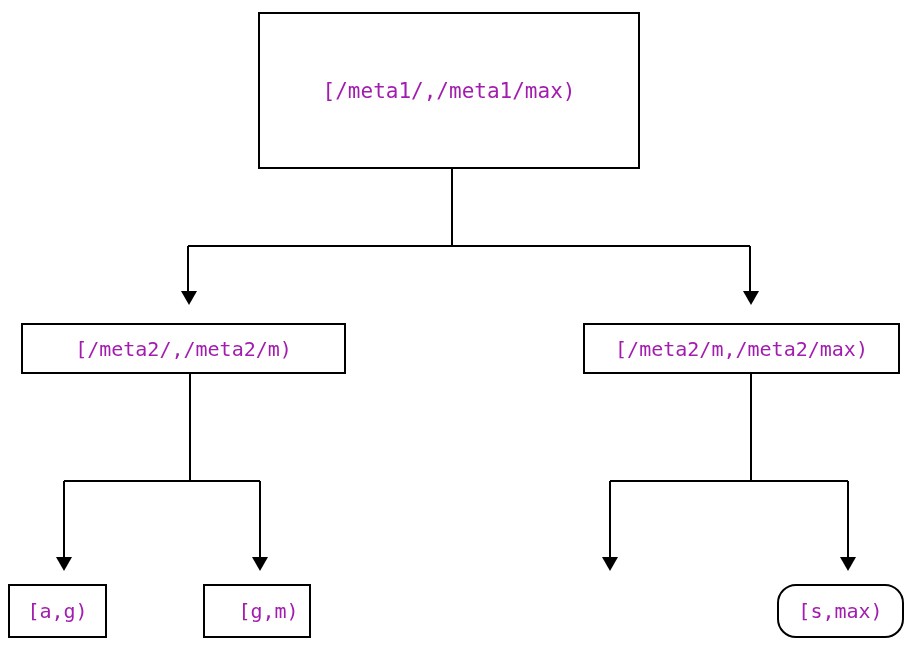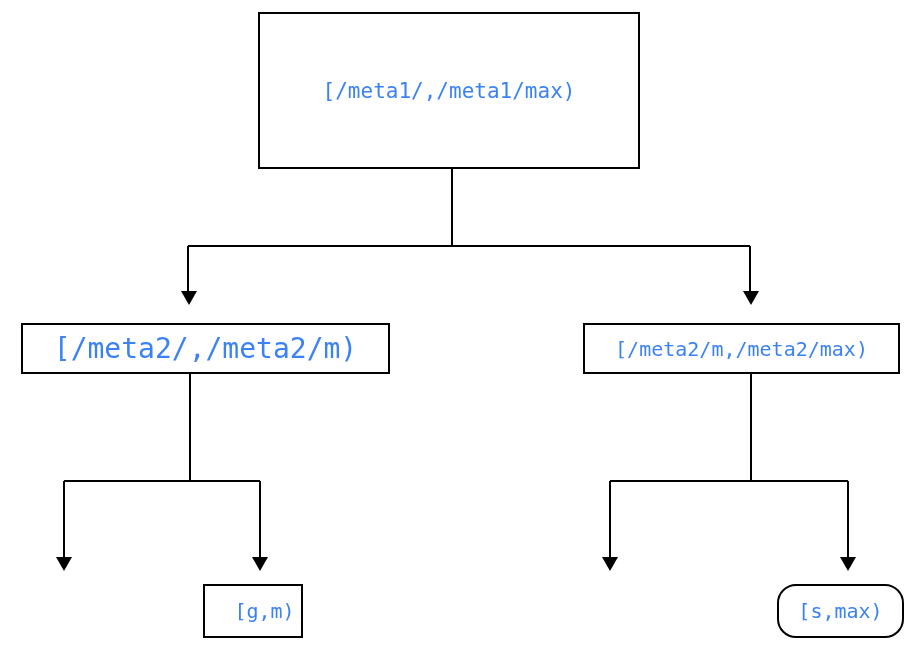--- a/index.html
+++ b/index.html
@@ -19,52 +19,52 @@
     overflow: hidden;
   }
   .node {
     position: absolute;
     box-sizing: border-box;
     border: 2px solid #000000;
     background: #ffffff;
     display: flex;
     align-items: center;
     justify-content: center;
-    color: #3b82f6;
+    color: #a21caf;
     letter-spacing: 0px;
     white-space: nowrap;
   }
   .node-root {
     left: 258px;
     top: 12px;
     width: 382px;
     height: 157px;
     font-size: 21px;
   }
   .node-mid-left {
     left: 21px;
     top: 323px;
-    width: 369px;
+    width: 325px;
     height: 51px;
-    font-size: 28px;
+    font-size: 20px;
   }
   .node-mid-right {
     left: 583px;
     top: 323px;
     width: 317px;
     height: 51px;
     font-size: 20px;
   }
   .node-leaf {
     top: 584px;
     height: 54px;
     font-size: 20px;
   }
   .leaf-0 { left: 8px;   width: 99px;  }
-  .leaf-1 { left: 203px; width: 100px; padding-left: 23px; }
+  .leaf-1 { left: 203px; width: 108px; padding-left: 23px; }
   .leaf-2 { left: 553px; width: 100px; }
   .leaf-3 { left: 777px; width: 127px; border-radius: 19px; }
 
   .edges {
     position: absolute;
     left: 0;
     top: 0;
     width: 912px;
     height: 652px;
     pointer-events: none;
@@ -105,19 +105,20 @@
       <polygon points="840,557 856,557 848,571"></polygon>
     </g>
   </svg>
 
   <div class="node node-root">[/meta1/,/meta1/max)</div>
 
   <div class="node node-mid-left">[/meta2/,/meta2/m)</div>
 
   <div class="node node-mid-right">[/meta2/m,/meta2/max)</div>
 
+  <div class="node node-leaf leaf-0">[a,g)</div>
 
   <div class="node node-leaf leaf-1">[g,m)</div>
 
 
   <div class="node node-leaf leaf-3">[s,max)</div>
 
 </div>
 
 </body></html>

